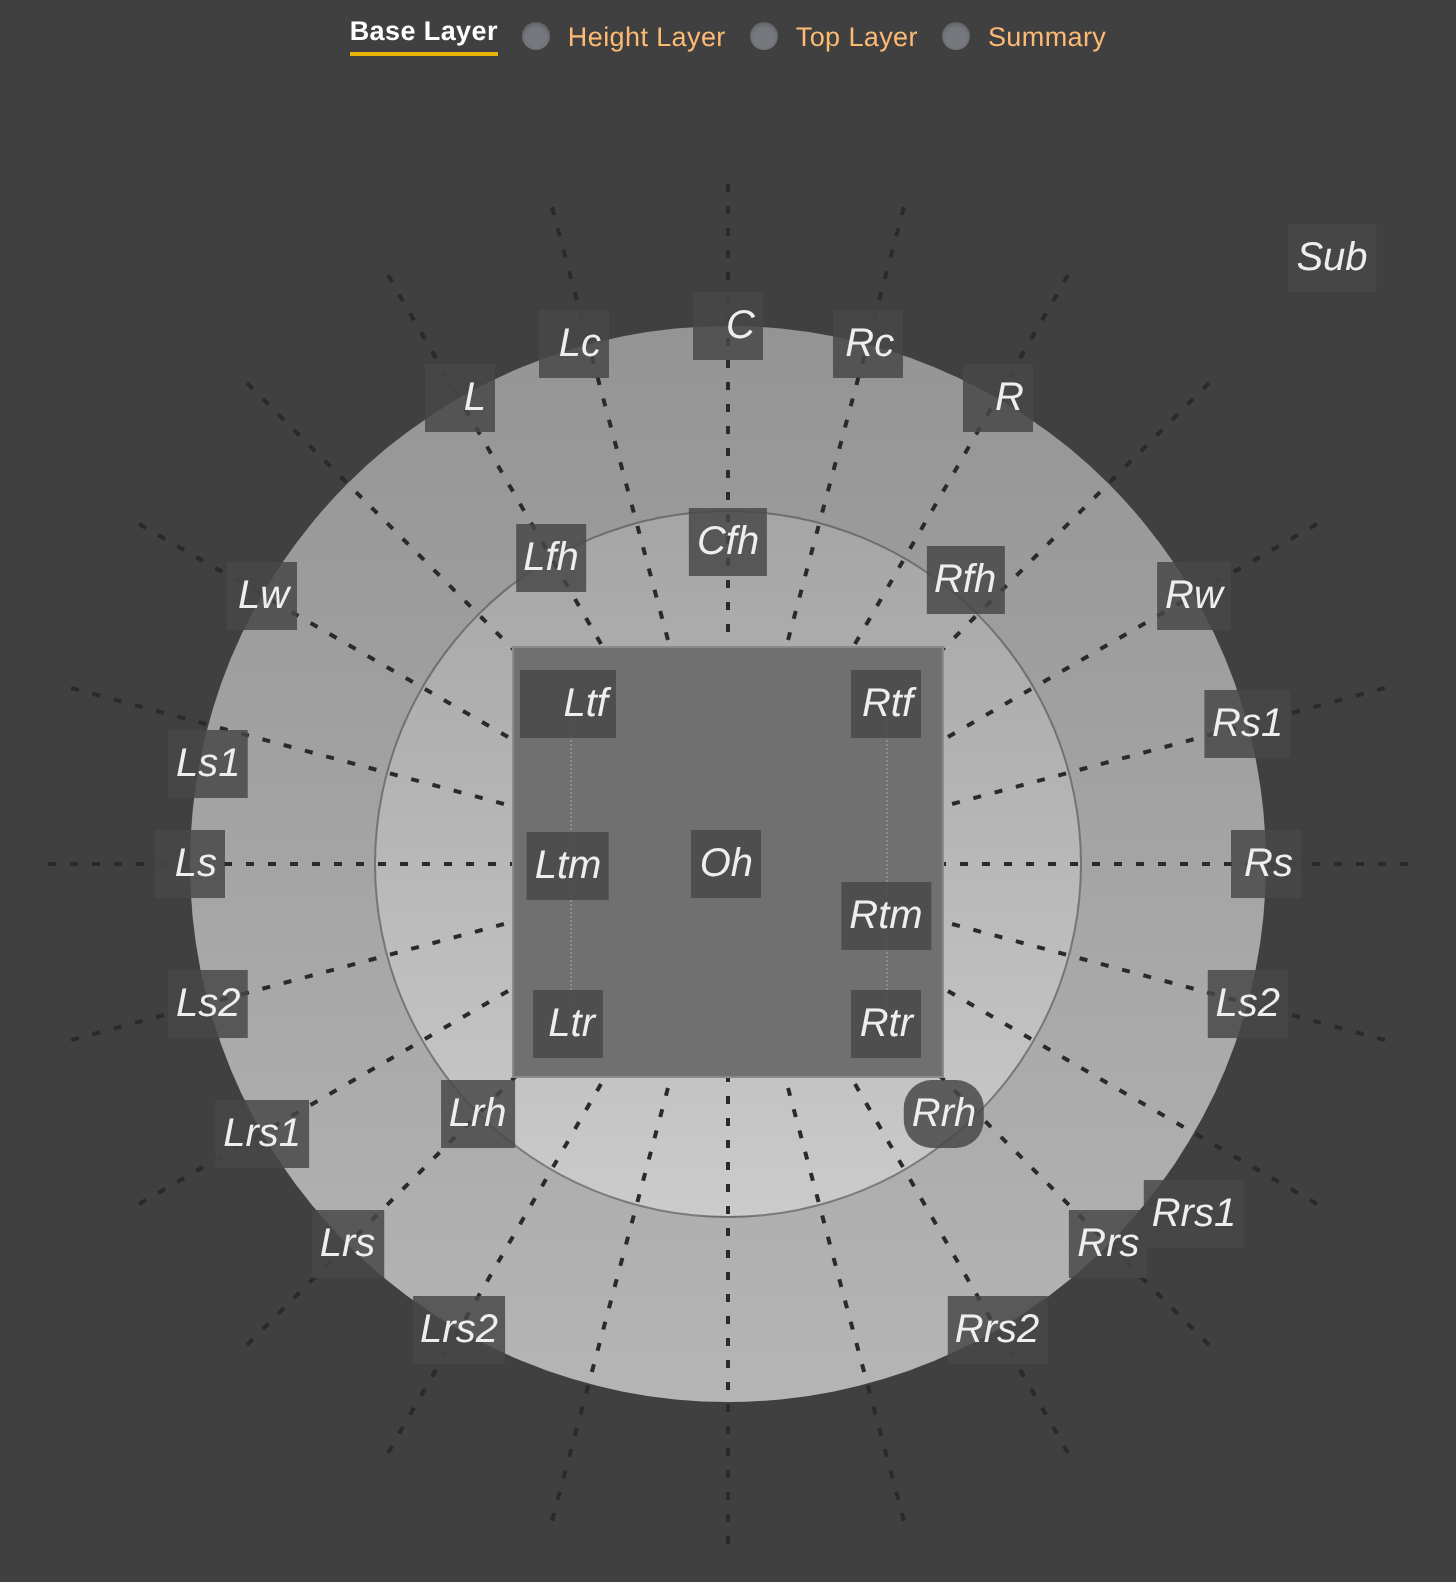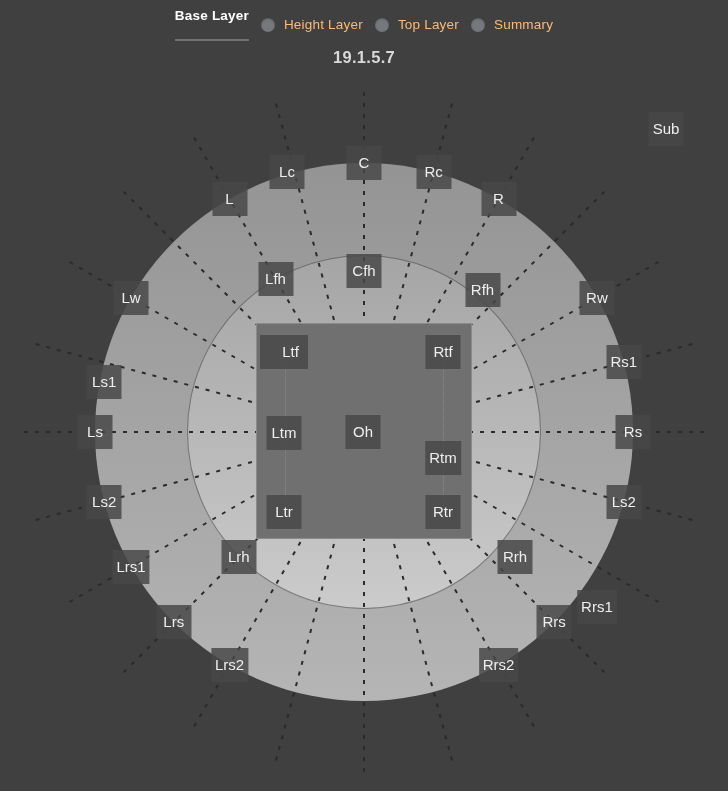--- a/index.html
+++ b/index.html
@@ -15,21 +15,21 @@
     overflow:hidden;
   }
 
   
   .topbar{position:absolute;top:0;left:0;width:100%;z-index:20;}
   .tabs{display:flex;justify-content:center;align-items:center;gap:12px;padding-top:8px;}
   .tab{display:flex;align-items:center;gap:9px;cursor:pointer;}
   .tab-label{font-size:13.5px;color:#fdba74;letter-spacing:.2px;}
   .tab.active .tab-label{
     color:#ffffff;font-weight:bold;
-    border-bottom:2px solid #737373;padding-bottom:16px;
+    border-bottom:2px solid #eab308;padding-bottom:3px;
   }
   .dot{
     width:14px;height:14px;border-radius:50%;
     background:#75787d;
     box-shadow:inset 0 1px 2px rgba(0,0,0,.25);
     flex:0 0 auto;
   }
   .config{
     margin-top:7px;text-align:center;
     color:#d9d9d9;font-size:16.5px;font-weight:bold;letter-spacing:.3px;
@@ -57,23 +57,23 @@
   }
   .col-guide{
     position:absolute;width:0;
     border-left:1px dotted rgba(235,235,235,.22);
   }
   .spk{
     position:absolute;z-index:6;
     transform:translate(-50%,-50%);
     background:rgba(72,72,72,.84);
     color:#eeeeee;
-    font-size:15px;line-height:16px;
+    font-size:20px;line-height:16px;
     padding:9px 4px;min-width:27px;
-    text-align:center;white-space:nowrap;
+    text-align:right;white-space:nowrap;font-style:italic;
   }
 </style>
 </head>
 <body>
 
 <div class="stage">
 
   <header class="topbar">
     <div class="tabs">
       <div class="tab active">
@@ -85,21 +85,20 @@
       </div>
       <div class="tab">
         <span class="dot"></span>
         <span class="tab-label">Top Layer</span>
       </div>
       <div class="tab">
         <span class="dot"></span>
         <span class="tab-label">Summary</span>
       </div>
     </div>
-    <div class="config">19.1.5.7</div>
   </header>
 
   <div class="diagram">
     <div class="outer-circle" id="outer-circle" style="left: 95px; top: 163px; width: 538px; height: 538px;"></div>
     <div class="inner-circle" id="inner-circle" style="left: 187px; top: 255px; width: 354px; height: 354px;"></div>
     <svg class="lines" id="guide-lines" width="728" height="791">
         <line x1="364" y1="426" x2="364" y2="90" class="guide"></line>
         <line x1="365.55291427061513" y1="426.2044450422656" x2="452.5161134250621" y2="101.65336740913864" class="guide"></line>
         <line x1="367" y1="426.80384757729337" x2="535" y2="135.81931190572197" class="guide"></line>
         <line x1="368.24264068711926" y1="427.75735931288074" x2="605.8305191657993" y2="190.16948083420073" class="guide"></line>
@@ -143,21 +142,21 @@
         <div class="spk spk-base" style="left: 173.788px; top: 622.212px;">Lrs</div>
         <div class="spk spk-base" style="left: 131.039px; top: 566.5px;">Lrs1</div>
         <div class="spk spk-base" style="left: 104.166px; top: 501.622px;">Ls2</div>
         <div class="spk spk-base" style="left: 95px; top: 432px;">Ls</div>
         <div class="spk spk-base" style="left: 104.166px; top: 382px;">Ls1</div>
         <div class="spk spk-base" style="left: 131.039px; top: 297.5px;">Lw</div>
         <div class="spk spk-base" style="left: 229.5px; top: 199.039px;">L</div>
         <div class="spk spk-base" style="left: 287px; top: 172.166px;">Lc</div>
         <div class="spk spk-height" style="left: 364px; top: 271px;">Cfh</div>
         <div class="spk spk-height" style="left: 452.5px; top: 290px; margin-left: 30px;">Rfh</div>
-        <div class="spk spk-height" style="left: 515px; top: 557.158px;">Rrh</div>
+        <div class="spk spk-height" style="left: 472px; top: 557.158px; border-radius: 14px;">Rrh</div>
         <div class="spk spk-height" style="left: 238.842px; top: 557.158px;">Lrh</div>
         <div class="spk spk-height" style="left: 275.5px; top: 278.714px;">Lfh</div>
         <div class="spk spk-top" style="left: 284px; top: 352px; padding-left: 17px;">Ltf</div>
         <div class="spk spk-top" style="left: 443px; top: 352px;">Rtf</div>
         <div class="spk spk-top" style="left: 284px; top: 433px;">Ltm</div>
         <div class="spk spk-top" style="left: 363px; top: 432px;">Oh</div>
         <div class="spk spk-top" style="left: 443px; top: 458px;">Rtm</div>
         <div class="spk spk-top" style="left: 284px; top: 512px;">Ltr</div>
         <div class="spk spk-top" style="left: 443px; top: 512px;">Rtr</div>
         <div class="spk spk-sub" style="left: 666px; top: 129px;">Sub</div>

